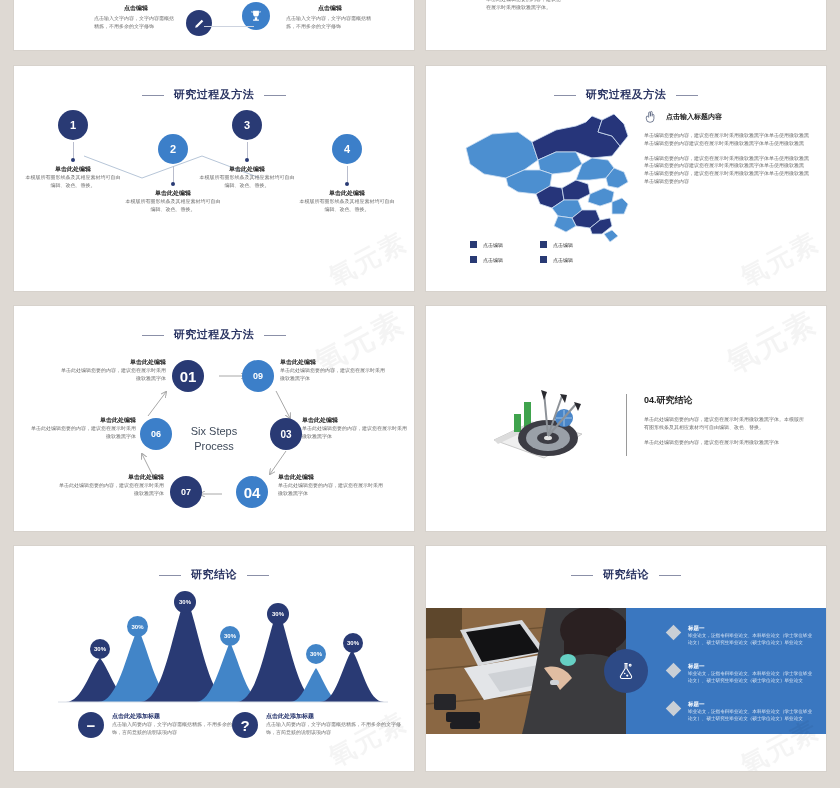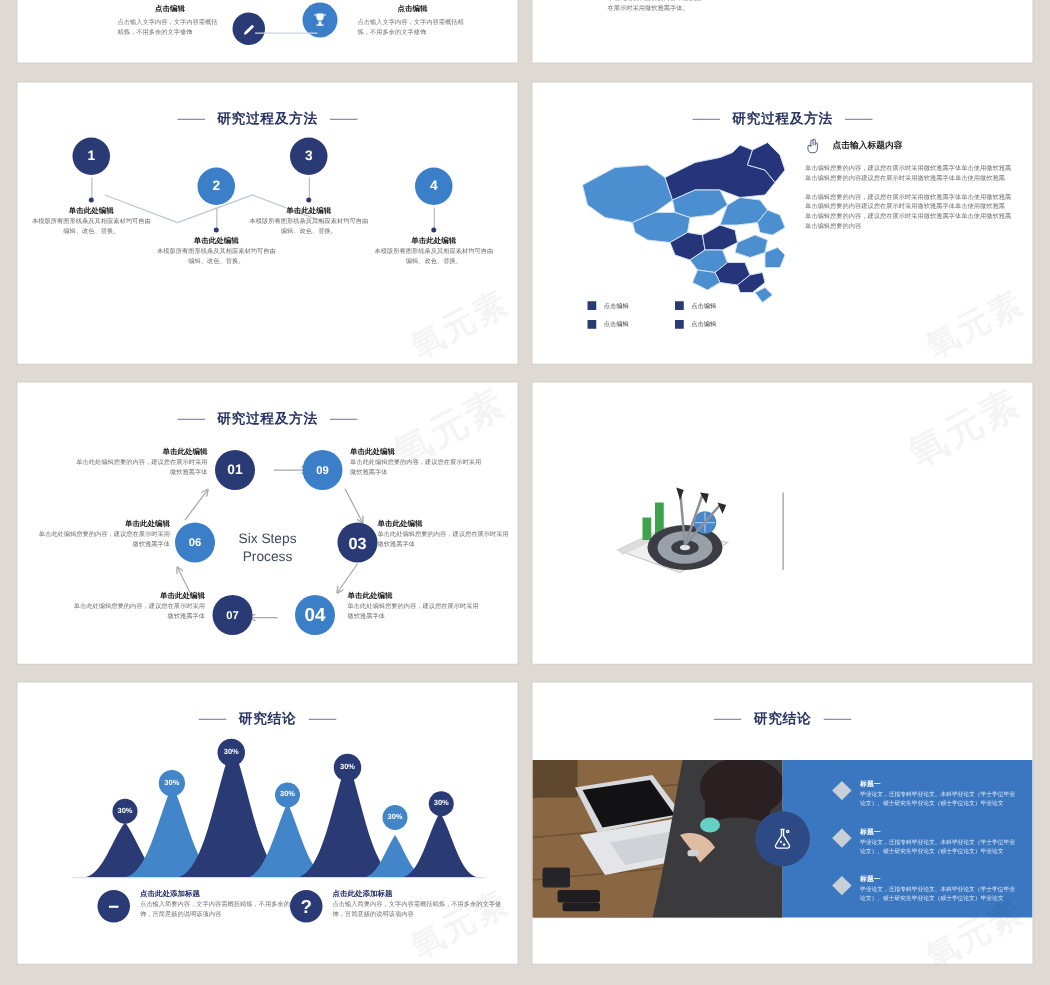--- a/index.html
+++ b/index.html
@@ -289,37 +289,37 @@
           <path d="M0,0 L6,3 L0,6" fill="none" stroke="#a8a8a8" stroke-width="1"></path>
         </marker>
       </defs>
     </svg>
 
     <div class="hub">
       <div>Six Steps</div>
       <div>Process</div>
     </div>
 
-    <div class="circ dark" style="left:158px;top:54px;width:32px;height:32px;font-size:11px;text-align:right;">
+    <div class="circ dark" style="left:158px;top:54px;width:32px;height:32px;font-size:15px;text-align:right;">
         <span>01</span>
       </div>
     <div class="lab l" style="left:44px;top:52px;">
       <div class="t-head">单击此处编辑</div>
       <div class="t-body">单击此处编辑您要的内容，建议您在展示时采用微软雅黑字体</div>
     </div>
 
     <div class="circ light" style="left:228px;top:54px;width:32px;height:32px;font-size:9px;">
         <span>09</span>
       </div>
     <div class="lab r" style="left:266px;top:52px;">
       <div class="t-head">单击此处编辑</div>
       <div class="t-body">单击此处编辑您要的内容，建议您在展示时采用微软雅黑字体</div>
     </div>
 
-    <div class="circ dark" style="left:256px;top:112px;width:32px;height:32px;font-size:13px;">
+    <div class="circ dark" style="left:256px;top:112px;width:32px;height:32px;font-size:10px;">
         <span>03</span>
       </div>
     <div class="lab r" style="left:288px;top:110px;">
       <div class="t-head">单击此处编辑</div>
       <div class="t-body">单击此处编辑您要的内容，建议您在展示时采用微软雅黑字体</div>
     </div>
 
     <div class="circ light" style="left:222px;top:170px;width:32px;height:32px;font-size:15px;text-align:center;">
         <span>04</span>
       </div>
@@ -365,20 +365,25 @@
         <line x1="62" y1="58" x2="90" y2="26"></line>
       </g>
       <g fill="#2a2a30">
         <path d="M55 12 l6 2 -3 8 z"></path>
         <path d="M74 16 l7 1 -2 8 z"></path>
         <path d="M88 24 l7 2 -3 7 z"></path>
       </g>
     </svg>
 
     <div class="divider"></div>
+    <div class="body">
+      <div class="h">04.研究结论</div>
+      <div class="t-body" style="margin-bottom:7px;">单击此处编辑您要的内容，建议您在展示时采用微软雅黑字体。本模版所有图形线条及其相应素材均可自由编辑、改色、替换。</div>
+      <div class="t-body">单击此处编辑您要的内容，建议您在展示时采用微软雅黑字体</div>
+    </div>
     <div class="watermark">氧元素</div>
   </div>
 
   <div class="slide" id="slide5">
     <div class="s-title">
       <span class="dash"></span><span>研究结论</span><span class="dash"></span>
     </div>
 
     <svg width="400" height="120" style="position:absolute;left:0;top:38px;" viewBox="0 0 400 120">
       <path d="M52 118 C 68 118 76 86 86 74 C 96 86 104 118 120 118 Z" fill="#293a74"></path>

